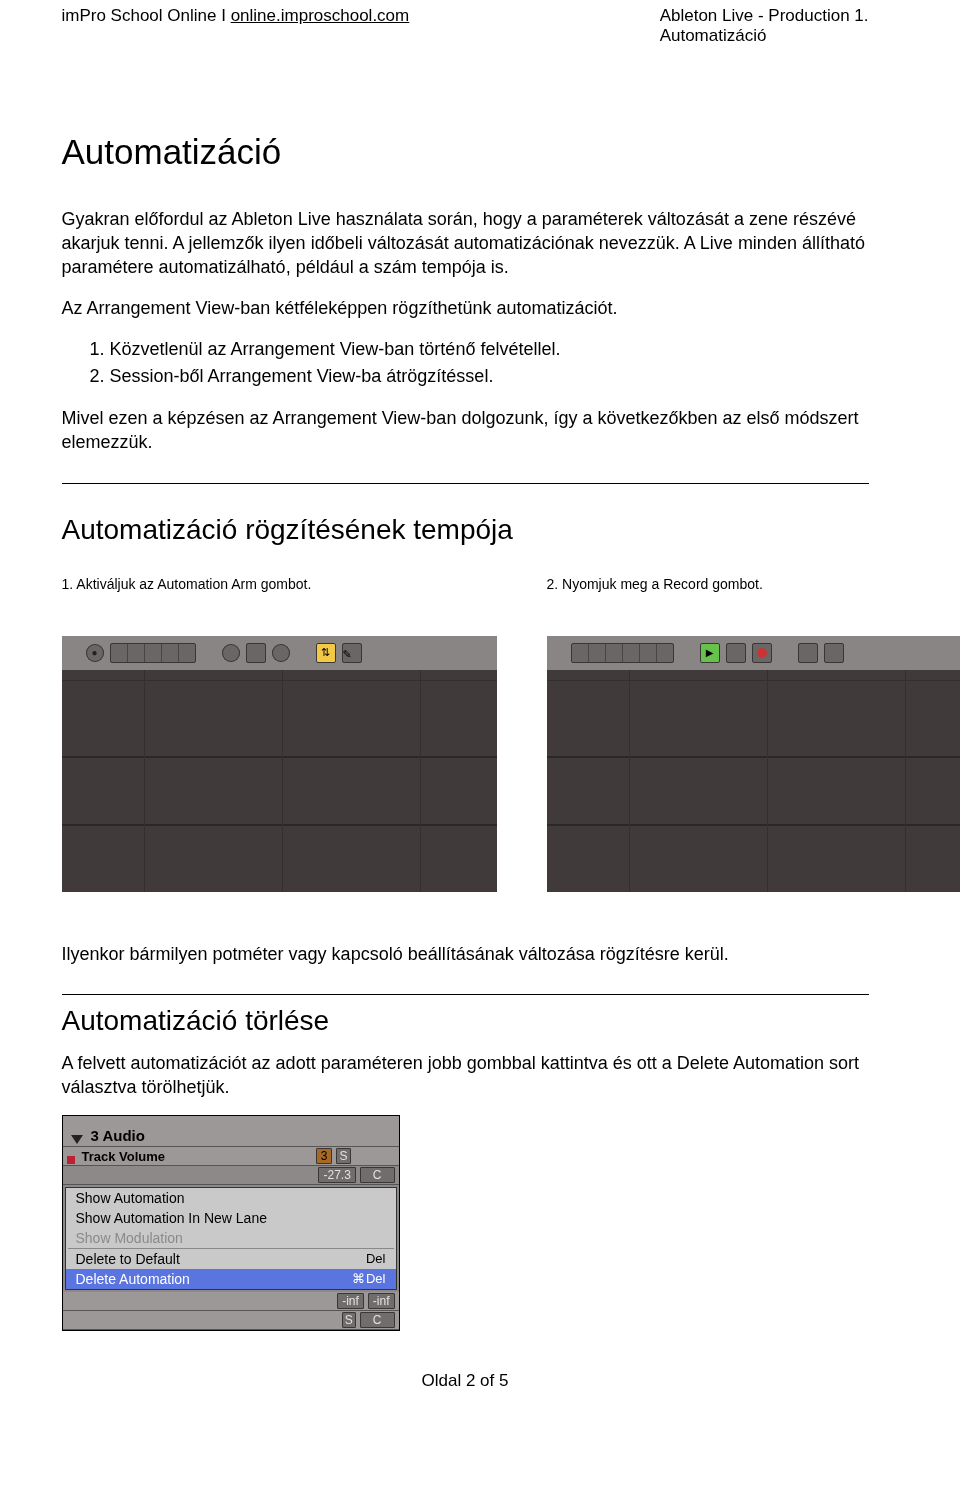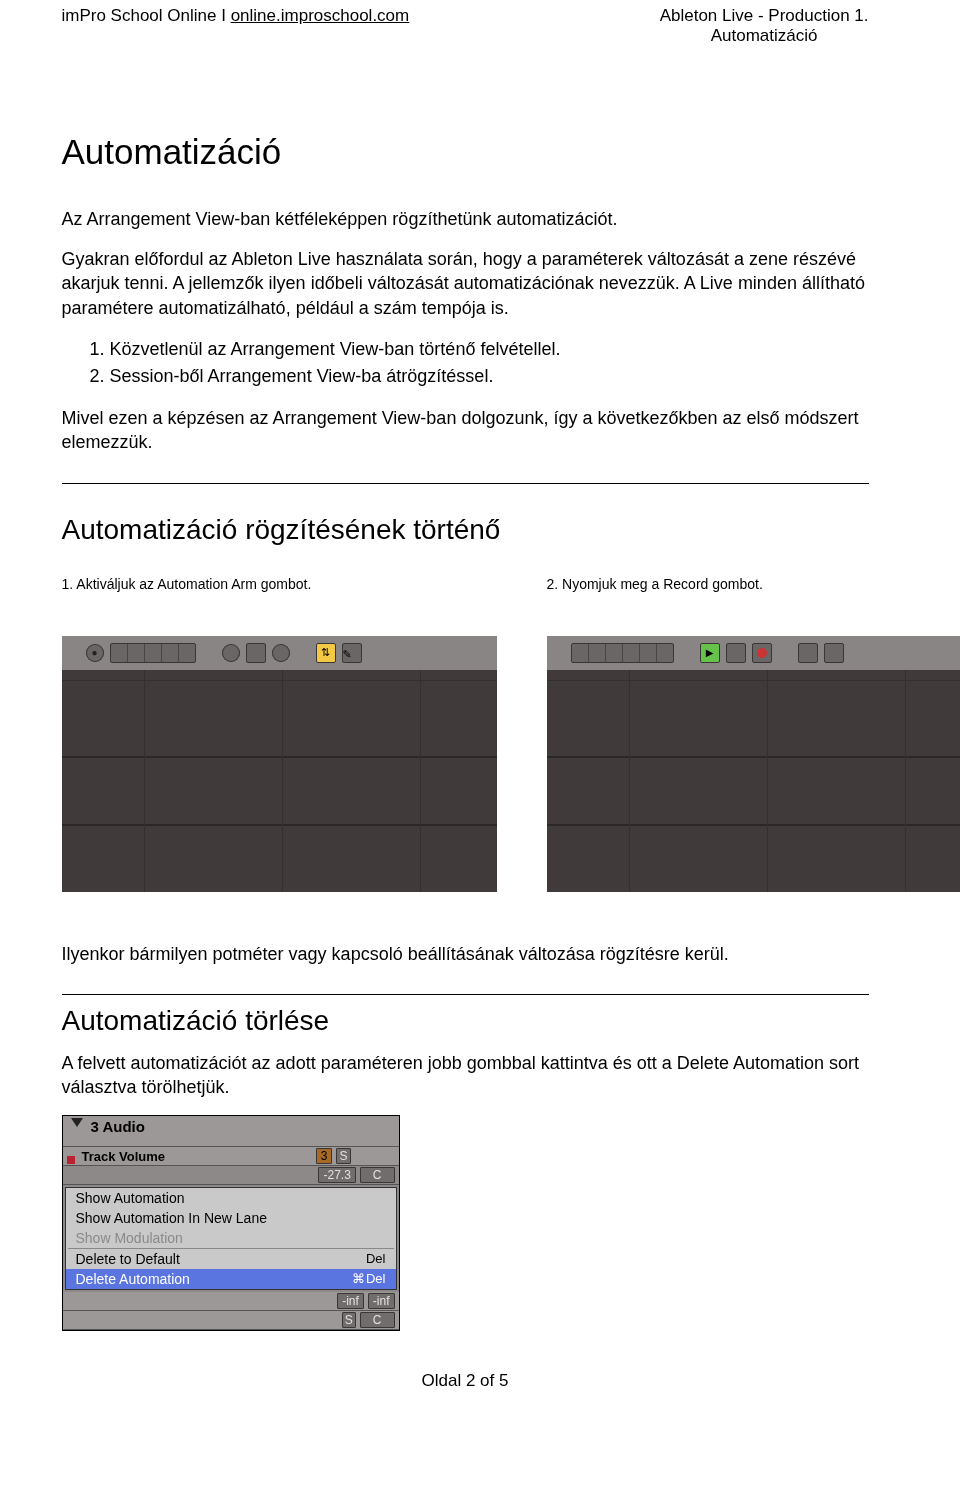--- a/index.html
+++ b/index.html
@@ -15,21 +15,21 @@
     box-sizing: border-box;
     padding: 6px 30px 20px 0;
   }
   .hdr {
     display: flex;
     justify-content: space-between;
     font-size: 17px;
     line-height: 1.2;
   }
   .hdr-right {
-    text-align: center;
+    text-align: left;
   }
   .link-part { text-decoration: underline; }
   h1.title {
     font-size: 35px;
     font-weight: 400;
     margin: 85px 0 35px 0;
   }
   h2.section {
     font-size: 28px;
     font-weight: 400;
@@ -133,21 +133,21 @@
   .ctx-shot {
     width: 336px;
     background: #8d8989;
     border: 1px solid #000;
     font-size: 15px;
     margin-top: 12px;
   }
   .ctx-header {
     height: 26px;
     display: flex;
-    align-items: flex-start;
+    align-items: flex-end;
     gap: 8px;
     padding: 2px 8px;
     border-bottom: 1px solid #555;
     background: #9c9898;
     font-weight: bold;
   }
   .ctx-tri {
     width:0;height:0;
     border-left:6px solid transparent;
     border-right:6px solid transparent;
@@ -205,31 +205,31 @@
       <span>imPro School Online I </span><span class="link-part">online.improschool.com</span>
     </div>
     <div class="hdr-right">
       <div>Ableton Live - Production 1.</div>
       <div>Automatizáció</div>
     </div>
   </div>
 
   <h1 class="title">Automatizáció</h1>
 
+  <p class="body">Gyakran előfordul az Ableton Live használata során, hogy a paraméterek változását a zene részévé akarjuk tenni. A jellemzők ilyen időbeli változását automatizációnak nevezzük. A Live minden állítható paramétere automatizálható, például a szám tempója is.</p>
   <p class="body">Az Arrangement View-ban kétféleképpen rögzíthetünk automatizációt.</p>
-  <p class="body">Gyakran előfordul az Ableton Live használata során, hogy a paraméterek változását a zene részévé akarjuk tenni. A jellemzők ilyen időbeli változását automatizációnak nevezzük. A Live minden állítható paramétere automatizálható, például a szám tempója is.</p>
 
   <div class="ol-item">1.  Közvetlenül az Arrangement View-ban történő felvétellel.</div>
   <div class="ol-item">2.  Session-ből Arrangement View-ba átrögzítéssel.</div>
 
   <p class="body" style="margin-top:16px">Mivel ezen a képzésen az Arrangement View-ban dolgozunk, így a következőkben az első módszert elemezzük.</p>
 
   <hr class="rule">
 
-  <h2 class="section">Automatizáció rögzítésének történő</h2>
+  <h2 class="section">Automatizáció rögzítésének tempója</h2>
 
   <div class="steps-row">
 
     <div class="step-col">
       <div class="step-label">1. Aktiváljuk az Automation Arm gombot.</div>
       <div class="shot">
         <div class="shot-top">
           <div class="tb-round">
               <span class="icon-dot">●</span>
             </div>

